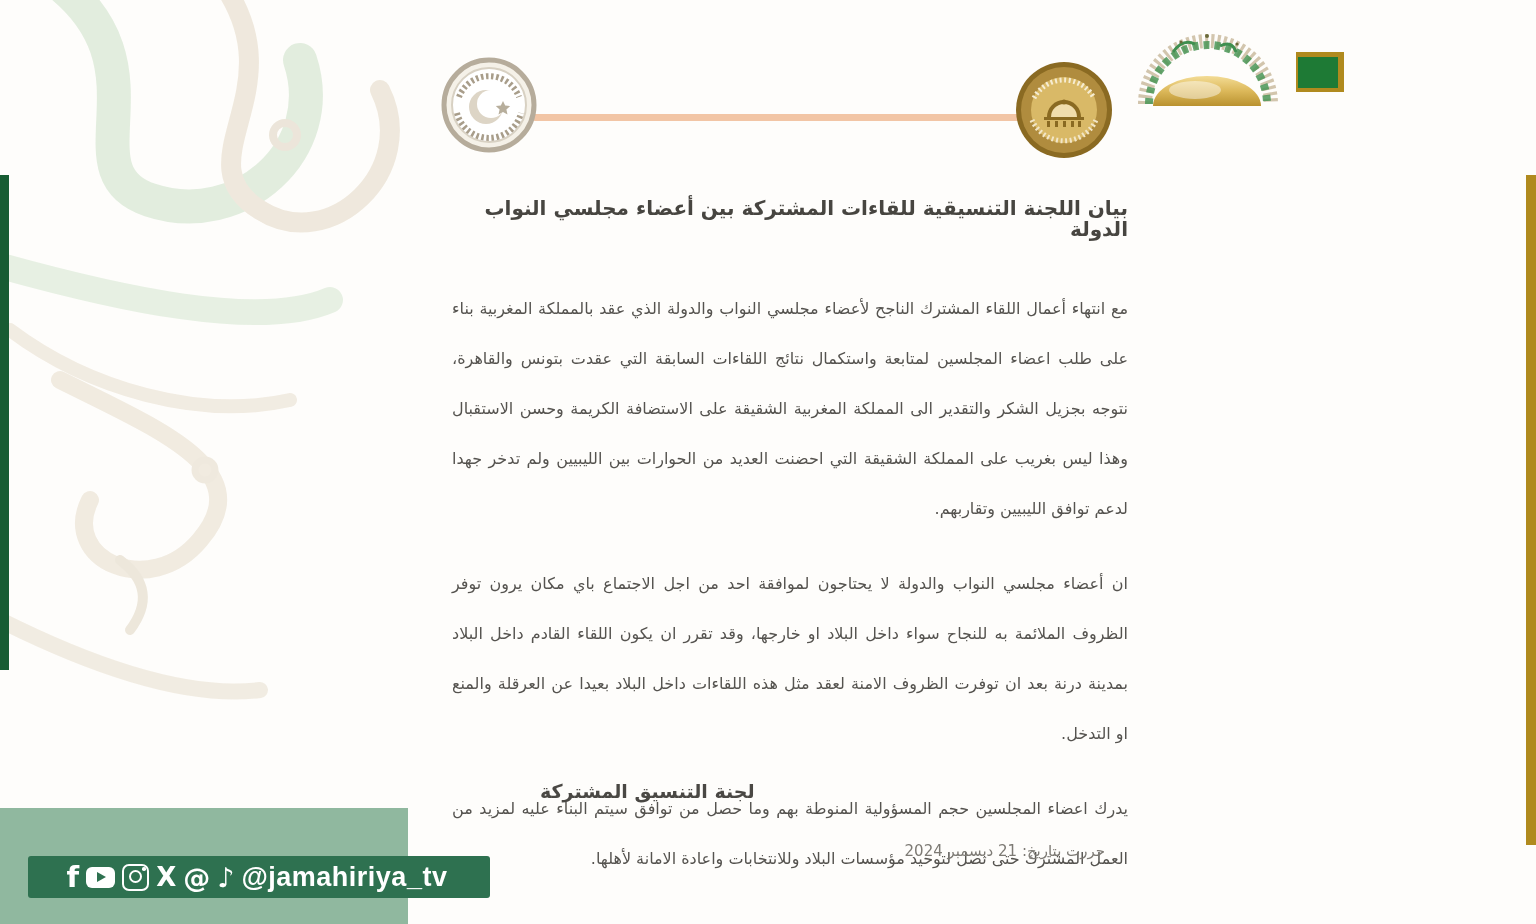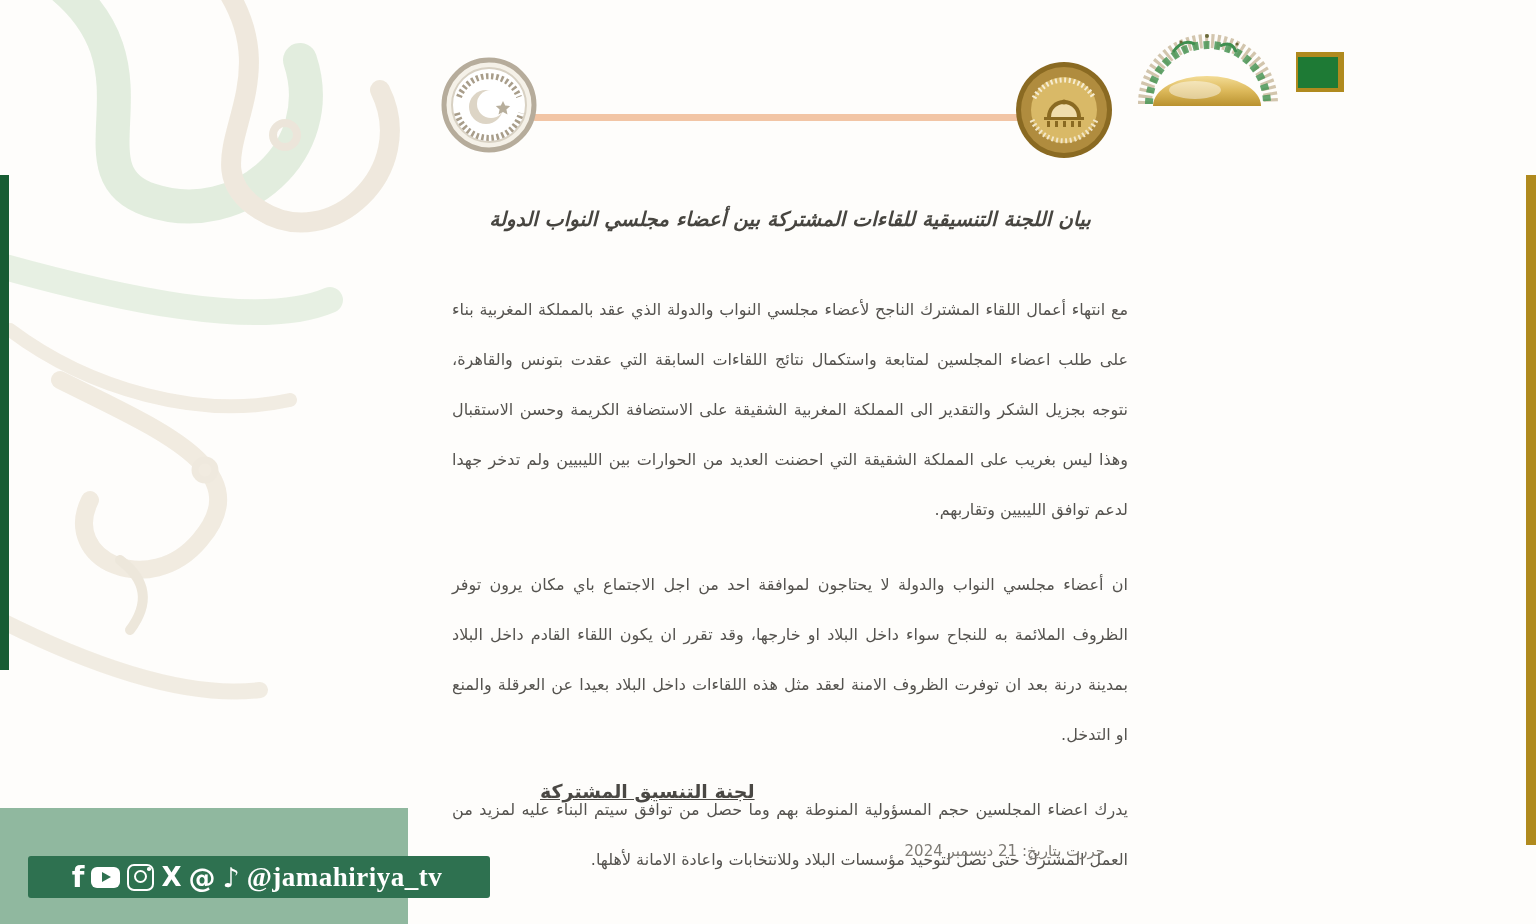--- a/index.html
+++ b/index.html
@@ -16,40 +16,40 @@
   .seal{position:absolute;z-index:2;}
   .seal-left{left:441px;top:57px;}
   .seal-right{left:1014px;top:60px;}
   .tv-logo{position:absolute;left:1125px;top:18px;z-index:2;}
   .flag{position:absolute;left:1296px;top:52px;width:48px;height:40px;z-index:2;}
   .flag .flag-gold{position:absolute;left:0;top:0;width:48px;height:40px;background:#b08a1e;}
   .flag .flag-green{position:absolute;left:2px;top:5px;width:40px;height:31px;background:#1e7a35;}
 
   
   .doc{position:absolute;left:452px;top:198px;width:676px;z-index:3;direction:rtl;}
-  .doc h1{margin:0 0 44px 0;font-size:20px;line-height:43px;font-weight:bold;color:#474540;text-align:center;font-style:italic;}
+  .doc h1{margin:0 0 44px 0;font-size:20px;line-height:21px;font-weight:bold;color:#474540;text-align:right;}
   .doc p{margin:0 0 25px 0;font-size:16px;line-height:50px;color:#55534f;text-align:justify;}
   .closing{position:absolute;left:452px;top:714px;width:676px;text-align:center;font-size:19px;font-weight:bold;color:#4a4844;z-index:3;direction:rtl;}
-  .signature{position:absolute;left:540px;top:780px;font-size:19px;font-weight:bold;color:#4a4844;z-index:3;direction:rtl;text-decoration:underline;}
+  .signature{position:absolute;left:540px;top:780px;font-size:19px;font-weight:bold;color:#4a4844;z-index:3;direction:rtl;}
   .date-line{position:absolute;right:431px;top:842px;font-size:15px;color:#7d7a74;z-index:3;direction:rtl;}
 
   
   .sage-block{position:absolute;left:0;top:808px;width:408px;height:116px;background:#90b89f;z-index:1;}
   .social-bar{position:absolute;left:28px;top:856px;width:462px;height:42px;background:#2e7150;border-radius:3px;display:flex;align-items:center;justify-content:center;gap:7px;color:#fff;z-index:2;}
   .icon{font-weight:bold;line-height:1;display:inline-block;}
   .icon-f{font-size:29px;margin-top:1px;}
   .icon-yt{width:29px;height:21px;background:#fff;border-radius:6px;position:relative;}
   .icon-yt::after{content:"";position:absolute;left:11px;top:5px;border-left:9px solid #2e7150;border-top:5.5px solid transparent;border-bottom:5.5px solid transparent;}
   .icon-ig{width:23px;height:23px;border:2.5px solid #fff;border-radius:7px;position:relative;}
   .icon-ig::before{content:"";position:absolute;left:4.5px;top:4.5px;width:9px;height:9px;border:2.5px solid #fff;border-radius:50%;}
   .icon-ig::after{content:"";position:absolute;right:1.5px;top:1.5px;width:3.5px;height:3.5px;background:#fff;border-radius:50%;}
   .icon-x{font-size:26px;}
   .icon-at{font-size:27px;font-weight:bold;}
   .icon-tt{font-size:27px;}
-  .handle{font-family:Liberation Serif, serif;font-weight:700;font-size:27px;letter-spacing:.5px;margin-right:4px;}
+  .handle{font-family:Liberation Sans, sans-serif;font-weight:700;font-size:27px;letter-spacing:.5px;margin-right:4px;}
 </style>
 </head>
 <body>
 
 <div class="page">
 
   <svg class="watermark" width="470" height="760" viewBox="0 0 470 760">
     <g fill="none" stroke-linecap="round">
       <path d="M40 -30 C 180 60, 60 170, 150 200 S 330 150, 300 60" stroke="#dcead8" stroke-width="34"></path>
       <path d="M220 -20 C 300 90, 180 160, 260 210 C 330 255, 420 170, 380 90" stroke="#ece4d6" stroke-width="20"></path>

